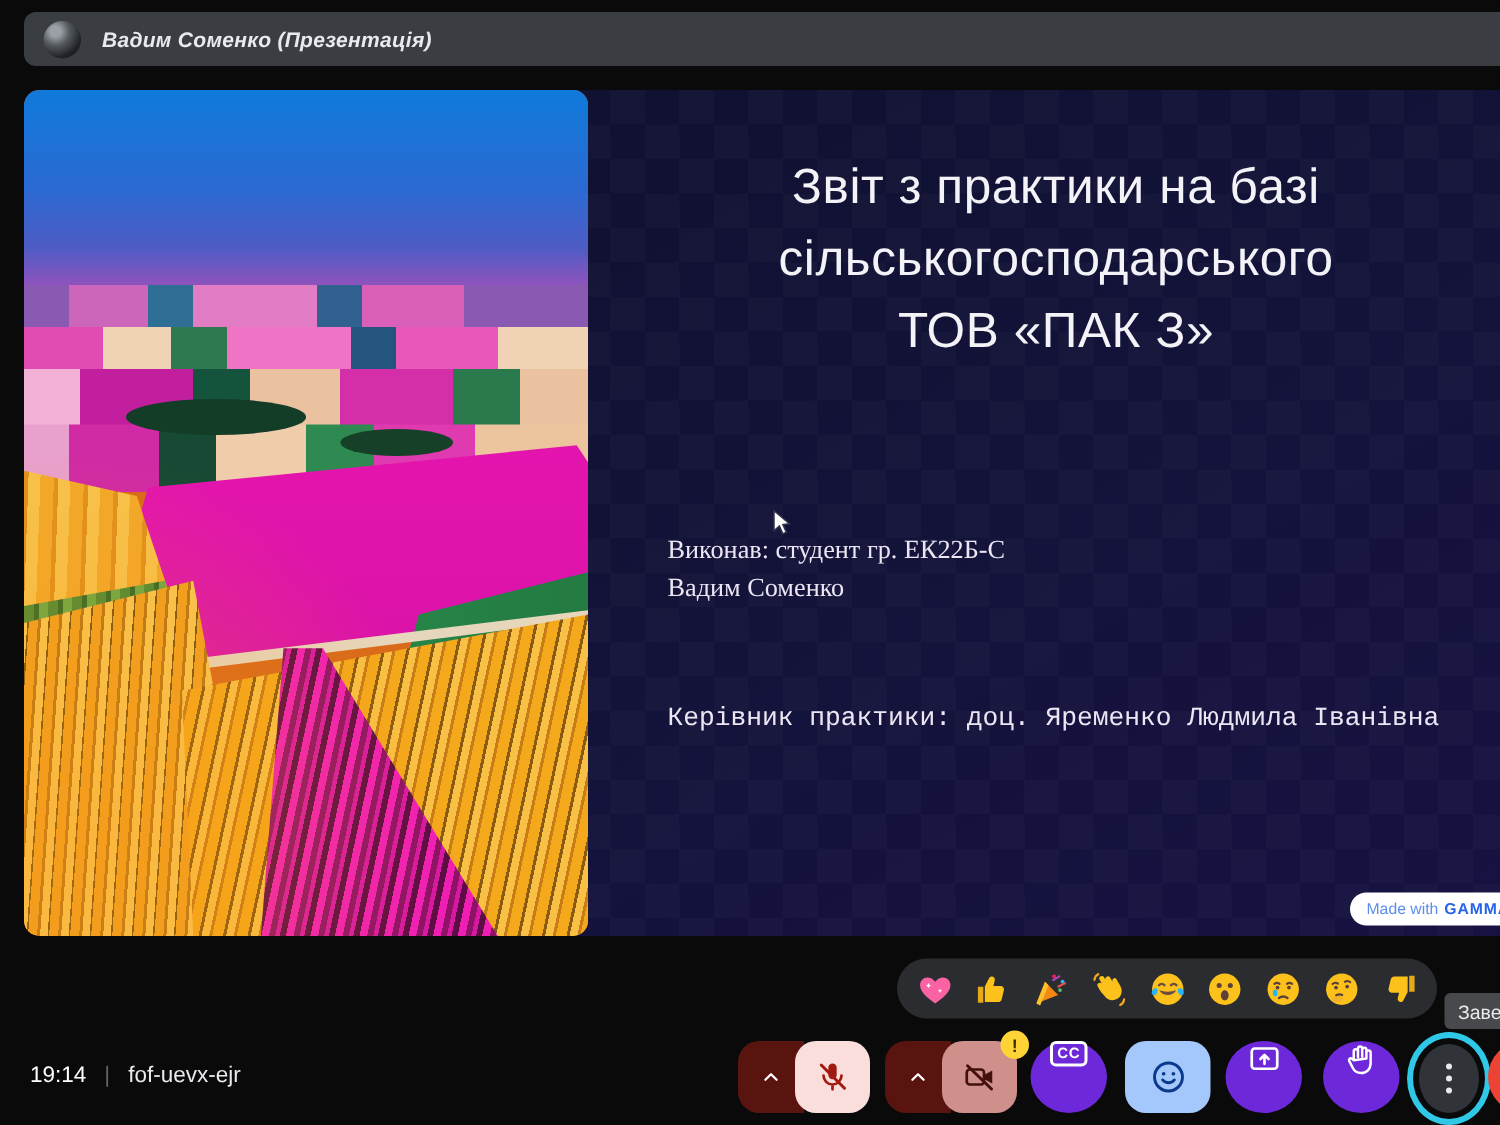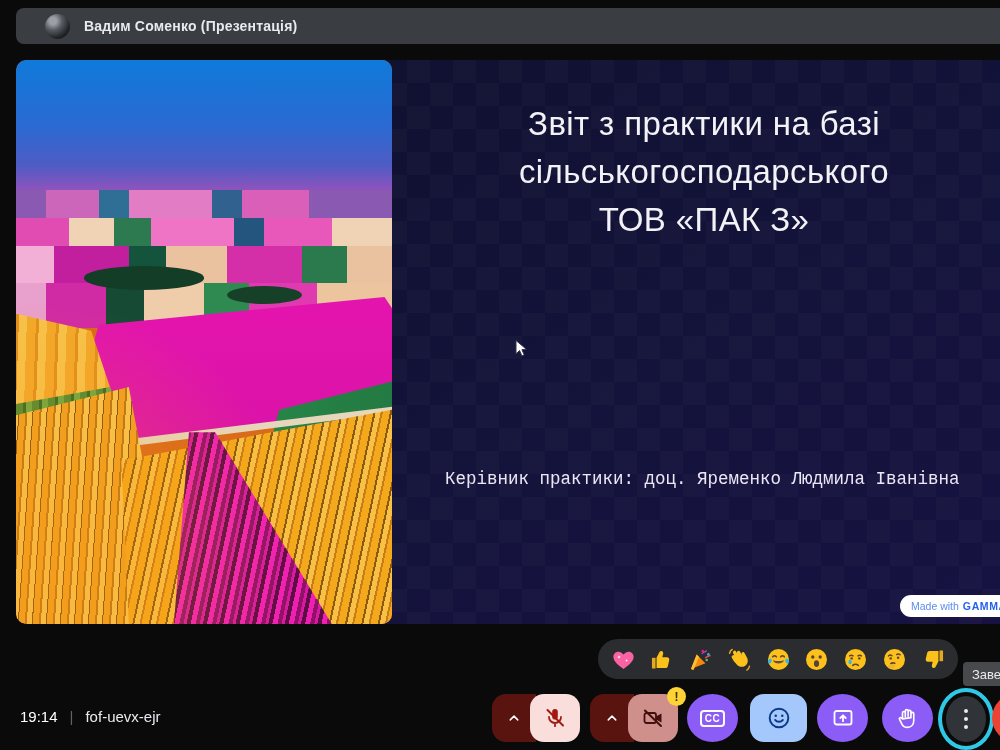--- a/index.html
+++ b/index.html
@@ -5,21 +5,21 @@
   html,body{margin:0;padding:0;}
   body{
     width:1000px;height:750px;position:relative;overflow:hidden;
     background:#0a0a0b;font-family:"Liberation Sans",sans-serif;
     -webkit-font-smoothing:antialiased;
   }
   
   .top-bar{
     position:absolute;left:16px;top:8px;width:984px;height:36px;
     background:#3a3e43;border-radius:8px 0 0 8px;
-    display:flex;align-items:center;gap:14px;padding-left:29px;box-sizing:border-box;
+    display:flex;align-items:center;gap:14px;padding-left:13px;box-sizing:border-box;font-style:italic;
   }
   .avatar{
     width:25px;height:25px;border-radius:50%;flex:0 0 auto;
     background:radial-gradient(circle at 32% 28%, #9aa0a6 0 14%, #55595e 38%, #202225 70%, #101113 100%);
   }
   .presenter-name{color:#e8eaed;font-size:14px;font-weight:600;letter-spacing:.2px;}
 
   
   .slide{
     position:absolute;left:16px;top:60px;width:1014px;height:564px;
@@ -133,21 +133,21 @@
   }
   .tile-mic{background:#f9dedc;}
   .tile-cam{background:#cf8f8b;}
   .cam-badge{
     position:absolute;top:-7px;right:-8px;width:19px;height:19px;border-radius:50%;
     background:#fdd335;color:#3c2f00;font-weight:700;font-size:12px;
     display:flex;align-items:center;justify-content:center;
   }
   .round-btn{
     position:absolute;top:694px;width:51px;height:48px;border-radius:50%;
-    background:#8b5cf6;display:flex;align-items:center;justify-content:center;cursor:pointer;
+    background:#6d28d9;display:flex;align-items:flex-start;justify-content:center;cursor:pointer;
   }
   .cc-box{
     border:2px solid #fff;border-radius:4px;color:#fff;font-weight:700;font-size:10px;
     padding:1px 3px;letter-spacing:.5px;
   }
   .emoji-btn{
     position:absolute;left:750px;top:694px;width:57px;height:48px;border-radius:14px;
     background:#a4c8fb;display:flex;align-items:center;justify-content:center;cursor:pointer;
   }
   .more-ring{
@@ -193,20 +193,24 @@
       <div class="ph-fg-magenta"></div>
     <div class="ph-glow"></div>
   </div>
 
   <div class="slide-title">
     <div>Звіт з практики на базі</div>
     <div>сільськогосподарського</div>
     <div>ТОВ «ПАК З»</div>
   </div>
 
+  <div class="slide-body">
+    <div>Виконав: студент гр. ЕК22Б-С</div>
+    <div>Вадим Соменко</div>
+  </div>
 
   <div class="slide-supervisor">Керівник практики: доц. Яременко Людмила Іванівна</div>
 
   <div class="gamma-badge">
     <span class="gamma-prefix">Made with</span>
     <span class="gamma-brand">GAMMA</span>
   </div>
 </div>
 
 <svg class="cursor" viewBox="0 0 14 19">

